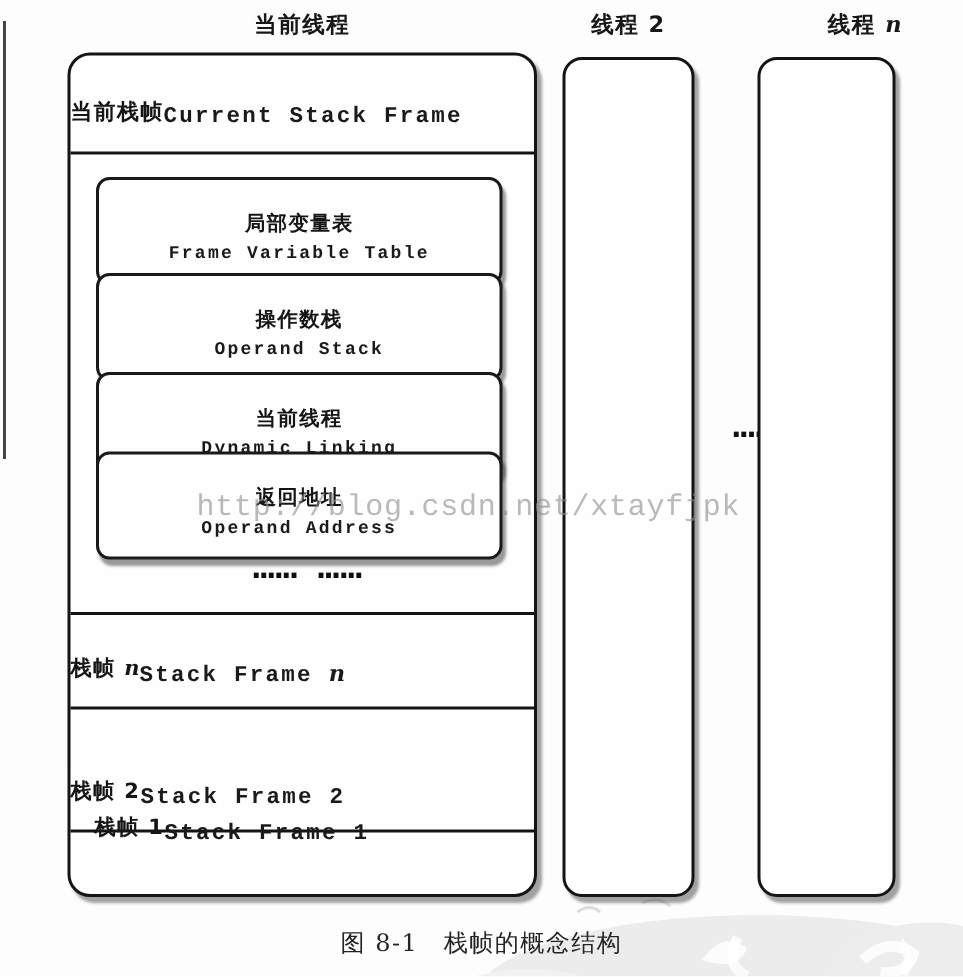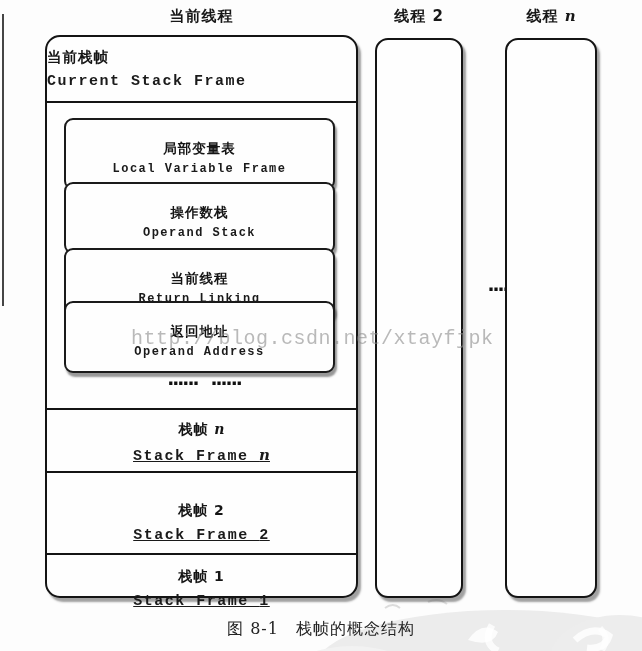--- a/index.html
+++ b/index.html
@@ -7,60 +7,60 @@
     position:relative;width:642px;height:651px;background:#fdfdfd;overflow:hidden;
     font-family:"DejaVu Sans",sans-serif;color:#1c1c1c;
   }
   
   .edge-line{position:absolute;left:2px;top:14px;width:2px;height:292px;background:#242424;opacity:.85;}
 
   
   .col-label{position:absolute;top:7px;font-size:15px;font-weight:700;text-align:center;letter-spacing:1px;color:#171717;}
   .label-current{left:45px;width:313px;}
   .label-t2{left:371px;width:96px;}
-  .label-tn{left:501px;width:100px;}
+  .label-tn{left:501px;width:100px;text-align:right;}
   .var-it{font-family:"DejaVu Serif",serif;font-style:italic;font-weight:700;letter-spacing:0;}
 
   
   .outer-box{
     position:absolute;background:#fefefe;border:2px solid #141414;border-radius:15px;
     box-shadow:3px 4px 2px rgba(70,70,70,.5);z-index:2;
   }
   .main-box{left:45px;top:35px;width:309px;height:559px;}
   .col-t2{left:375px;top:38px;width:84px;height:556px;border-radius:13px;}
   .col-tn{left:505px;top:38px;width:88px;height:556px;border-radius:13px;}
 
   
   .mb-header{position:absolute;left:0;right:0;top:0;height:66px;border-bottom:2px solid #141414;
-    display:flex;flex-direction:column;padding-top:11px;box-sizing:border-box;}
+    display:flex;flex-direction:row;align-items:center;padding-top:11px;box-sizing:border-box;}
   .cn-lg{font-size:14.5px;font-weight:700;letter-spacing:1px;color:#151515;}
   .en-txt{font-family:"Liberation Mono","DejaVu Sans Mono",monospace;font-size:15px;font-weight:700;
     letter-spacing:1.5px;color:#1a1a1a;margin-top:6px;white-space:nowrap;}
   .mb-parts{position:absolute;left:0;right:0;top:68px;height:303px;border-bottom:2px solid #141414;}
   .part{
     position:absolute;left:17px;width:267px;height:48px;background:#fefefe;
     border:2px solid #1a1a1a;border-radius:9px;box-shadow:2px 4px 2px rgba(50,50,50,.5);
     display:flex;flex-direction:column;align-items:center;padding-top:20px;box-sizing:content-box;
   }
   .part .cn-md{font-size:13.5px;font-weight:700;letter-spacing:1px;color:#151515;}
   .part .en-txt{font-size:12px;margin-top:4px;}
   .part-0{top:13px;} .part-1{top:77px;} .part-2{top:143px;} .part-3{top:196px;}
 
   .dots{font-family:"DejaVu Sans Mono","Liberation Mono",monospace;font-weight:700;font-size:20px;
     letter-spacing:-7px;color:#101010;line-height:10px;white-space:nowrap;}
   .dots-inner{position:absolute;left:0;right:0;top:268px;display:flex;justify-content:center;gap:13px;}
   .dots-between{position:absolute;left:458px;top:276px;width:84px;text-align:center;z-index:2;}
 
-  .frame-sec{position:absolute;left:0;right:0;display:flex;flex-direction:column;align-items:center;
+  .frame-sec{position:absolute;left:0;right:0;display:flex;align-items:center;
     padding-top:11px;box-sizing:border-box;}
   .frame-0{top:373px;height:63px;border-bottom:2px solid #141414;}
   .frame-1{top:454px;height:64px;border-bottom:2px solid #141414;}
-  .frame-2{top:520px;height:74px;}
+  .frame-2{top:472px;height:74px;padding-left:16px;}
   .frame-sec .cn-lg{font-size:14px;}
-  .frame-sec .en-txt{margin-top:7px;text-decoration:underline;}
+  .frame-sec .en-txt{margin-top:7px;}
 
   
   .watermark{position:absolute;left:131px;top:327px;z-index:30;
     font-family:"Liberation Mono","DejaVu Sans Mono",monospace;font-size:20px;
     color:#8f8f8f;opacity:.62;letter-spacing:.5px;white-space:nowrap;}
 
   
   .caption{position:absolute;left:0;right:0;top:619px;text-align:center;z-index:10;
     font-family:"DejaVu Serif","Liberation Serif",serif;font-size:16px;color:#242424;letter-spacing:1px;}
 
@@ -92,29 +92,29 @@
   <div class="outer-box main-box">
 
     <div class="mb-header">
       <div class="cn-lg">当前栈帧</div>
       <div class="en-txt">Current Stack Frame</div>
     </div>
 
     <div class="mb-parts">
       <div class="part part-0">
         <div class="cn-md">局部变量表</div>
-        <div class="en-txt">Local Variable Frame</div>
+        <div class="en-txt">Frame Variable Table</div>
       </div>
       <div class="part part-1">
         <div class="cn-md">操作数栈</div>
         <div class="en-txt">Operand Stack</div>
       </div>
       <div class="part part-2">
         <div class="cn-md">当前线程</div>
-        <div class="en-txt">Return Linking</div>
+        <div class="en-txt">Dynamic Linking</div>
       </div>
       <div class="part part-3">
         <div class="cn-md">返回地址</div>
         <div class="en-txt">Operand Address</div>
       </div>
       <div class="dots-inner">
         <span class="dots">......</span>
         <span class="dots">......</span>
       </div>
     </div>

